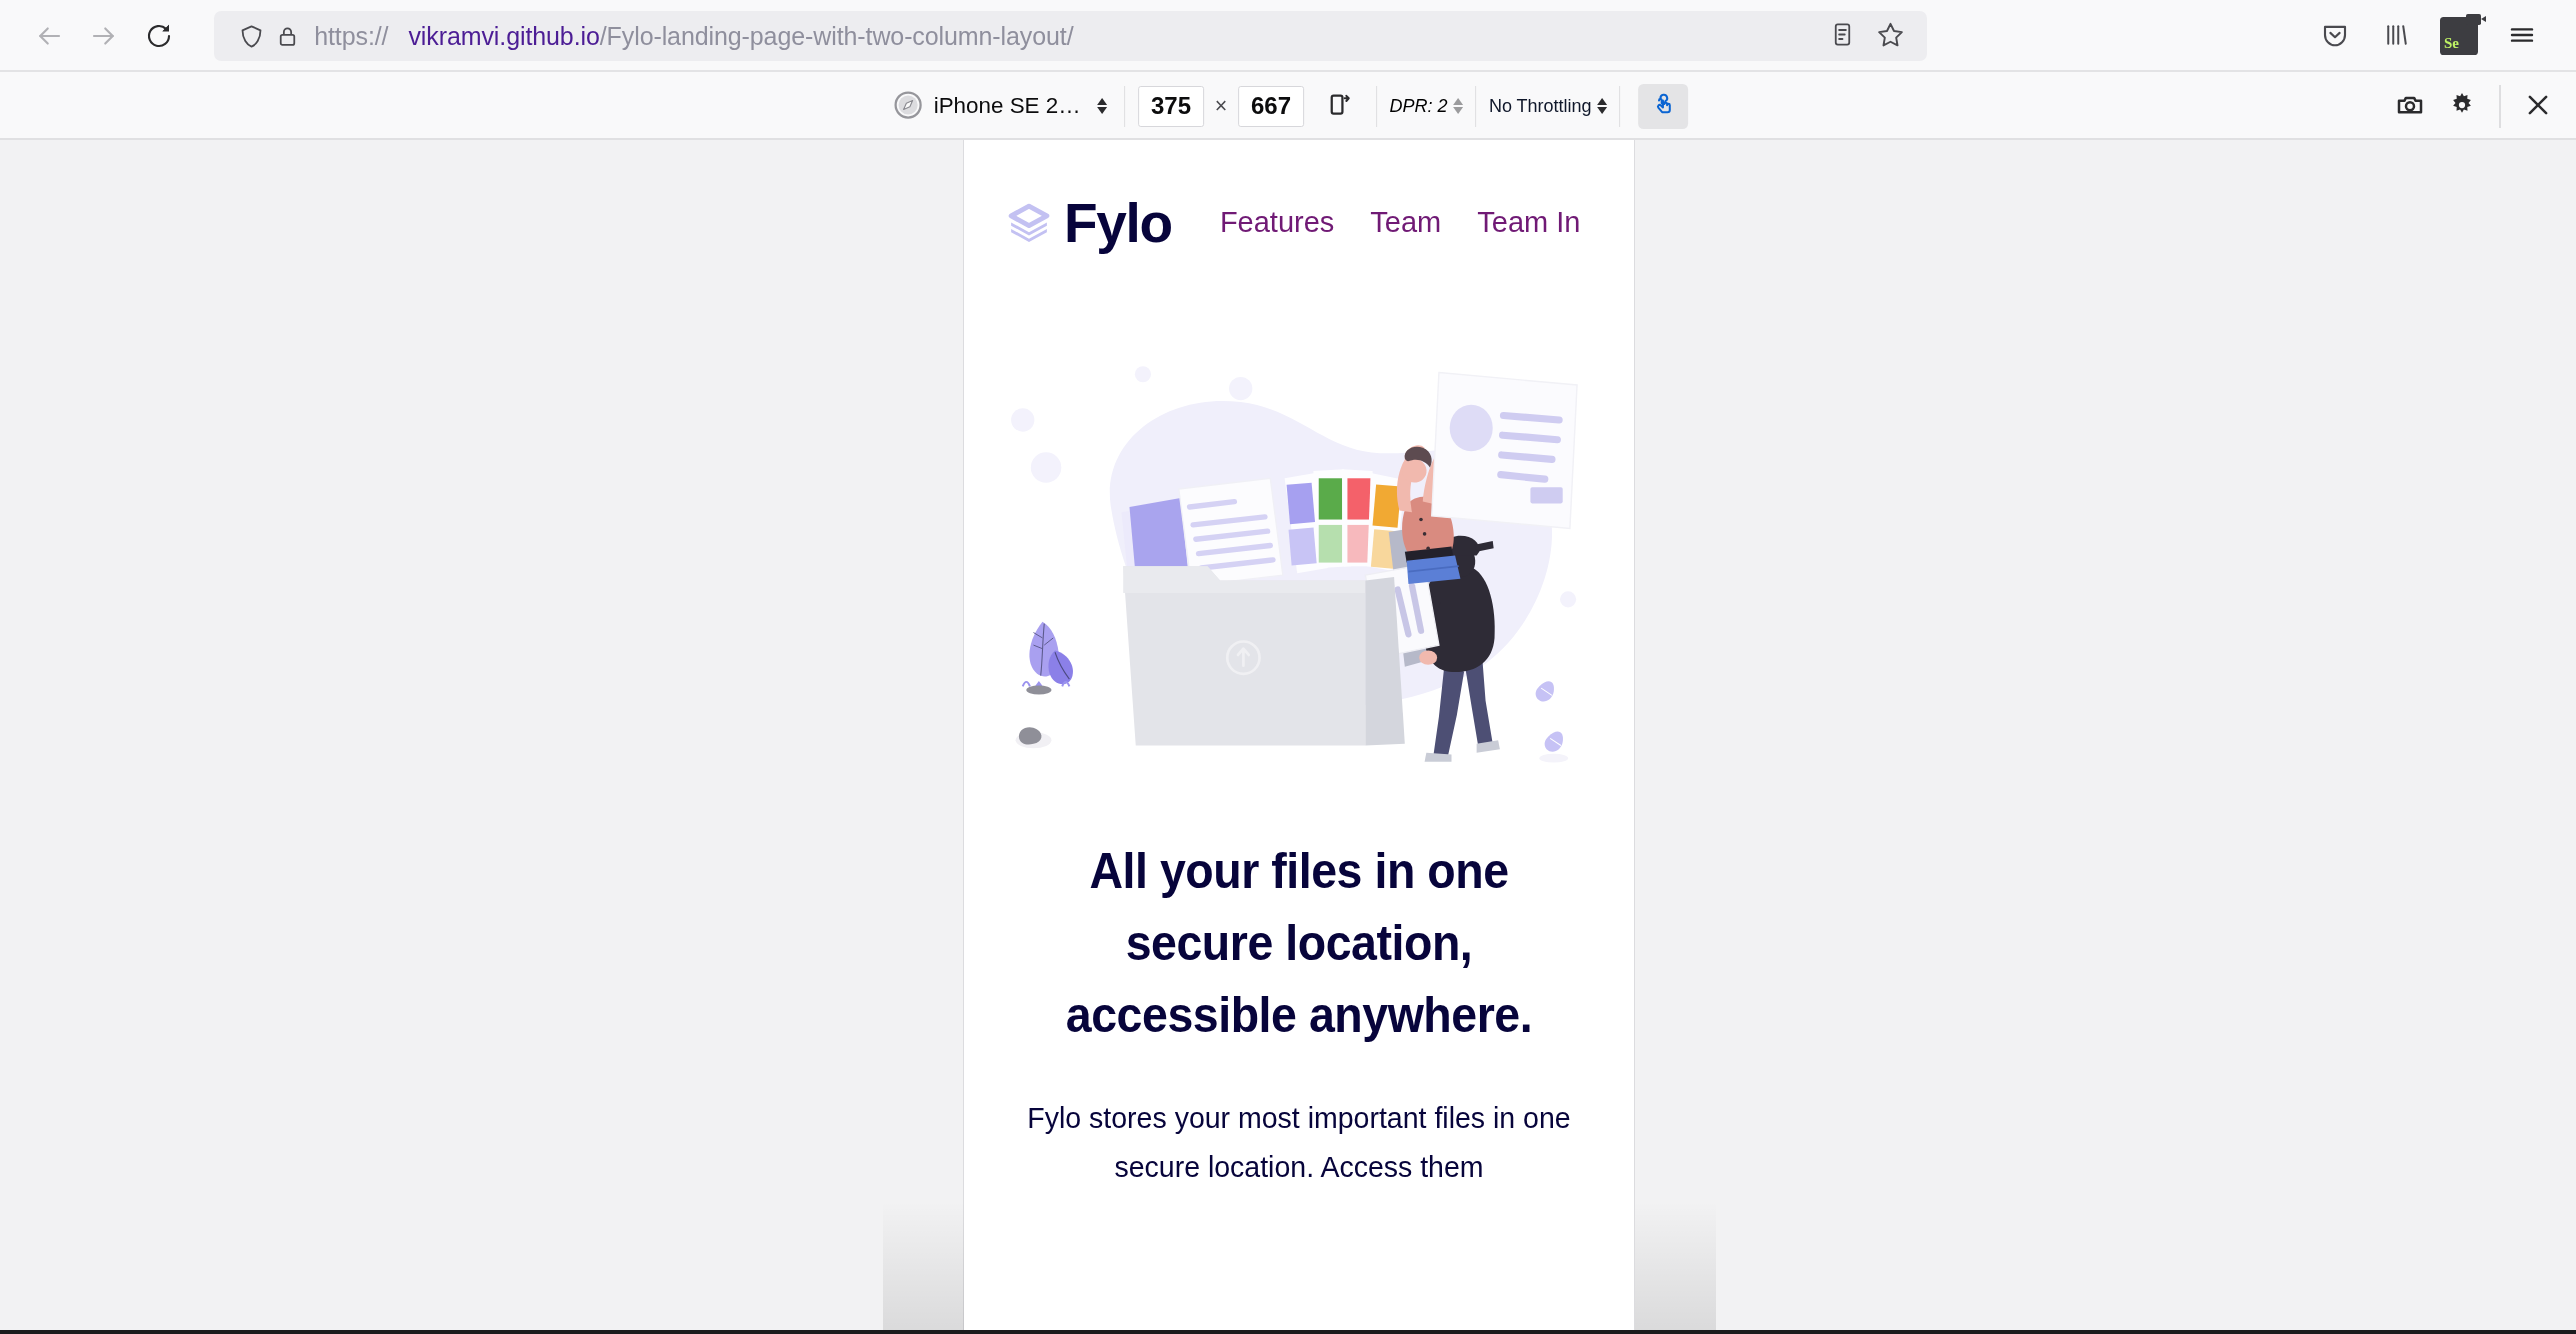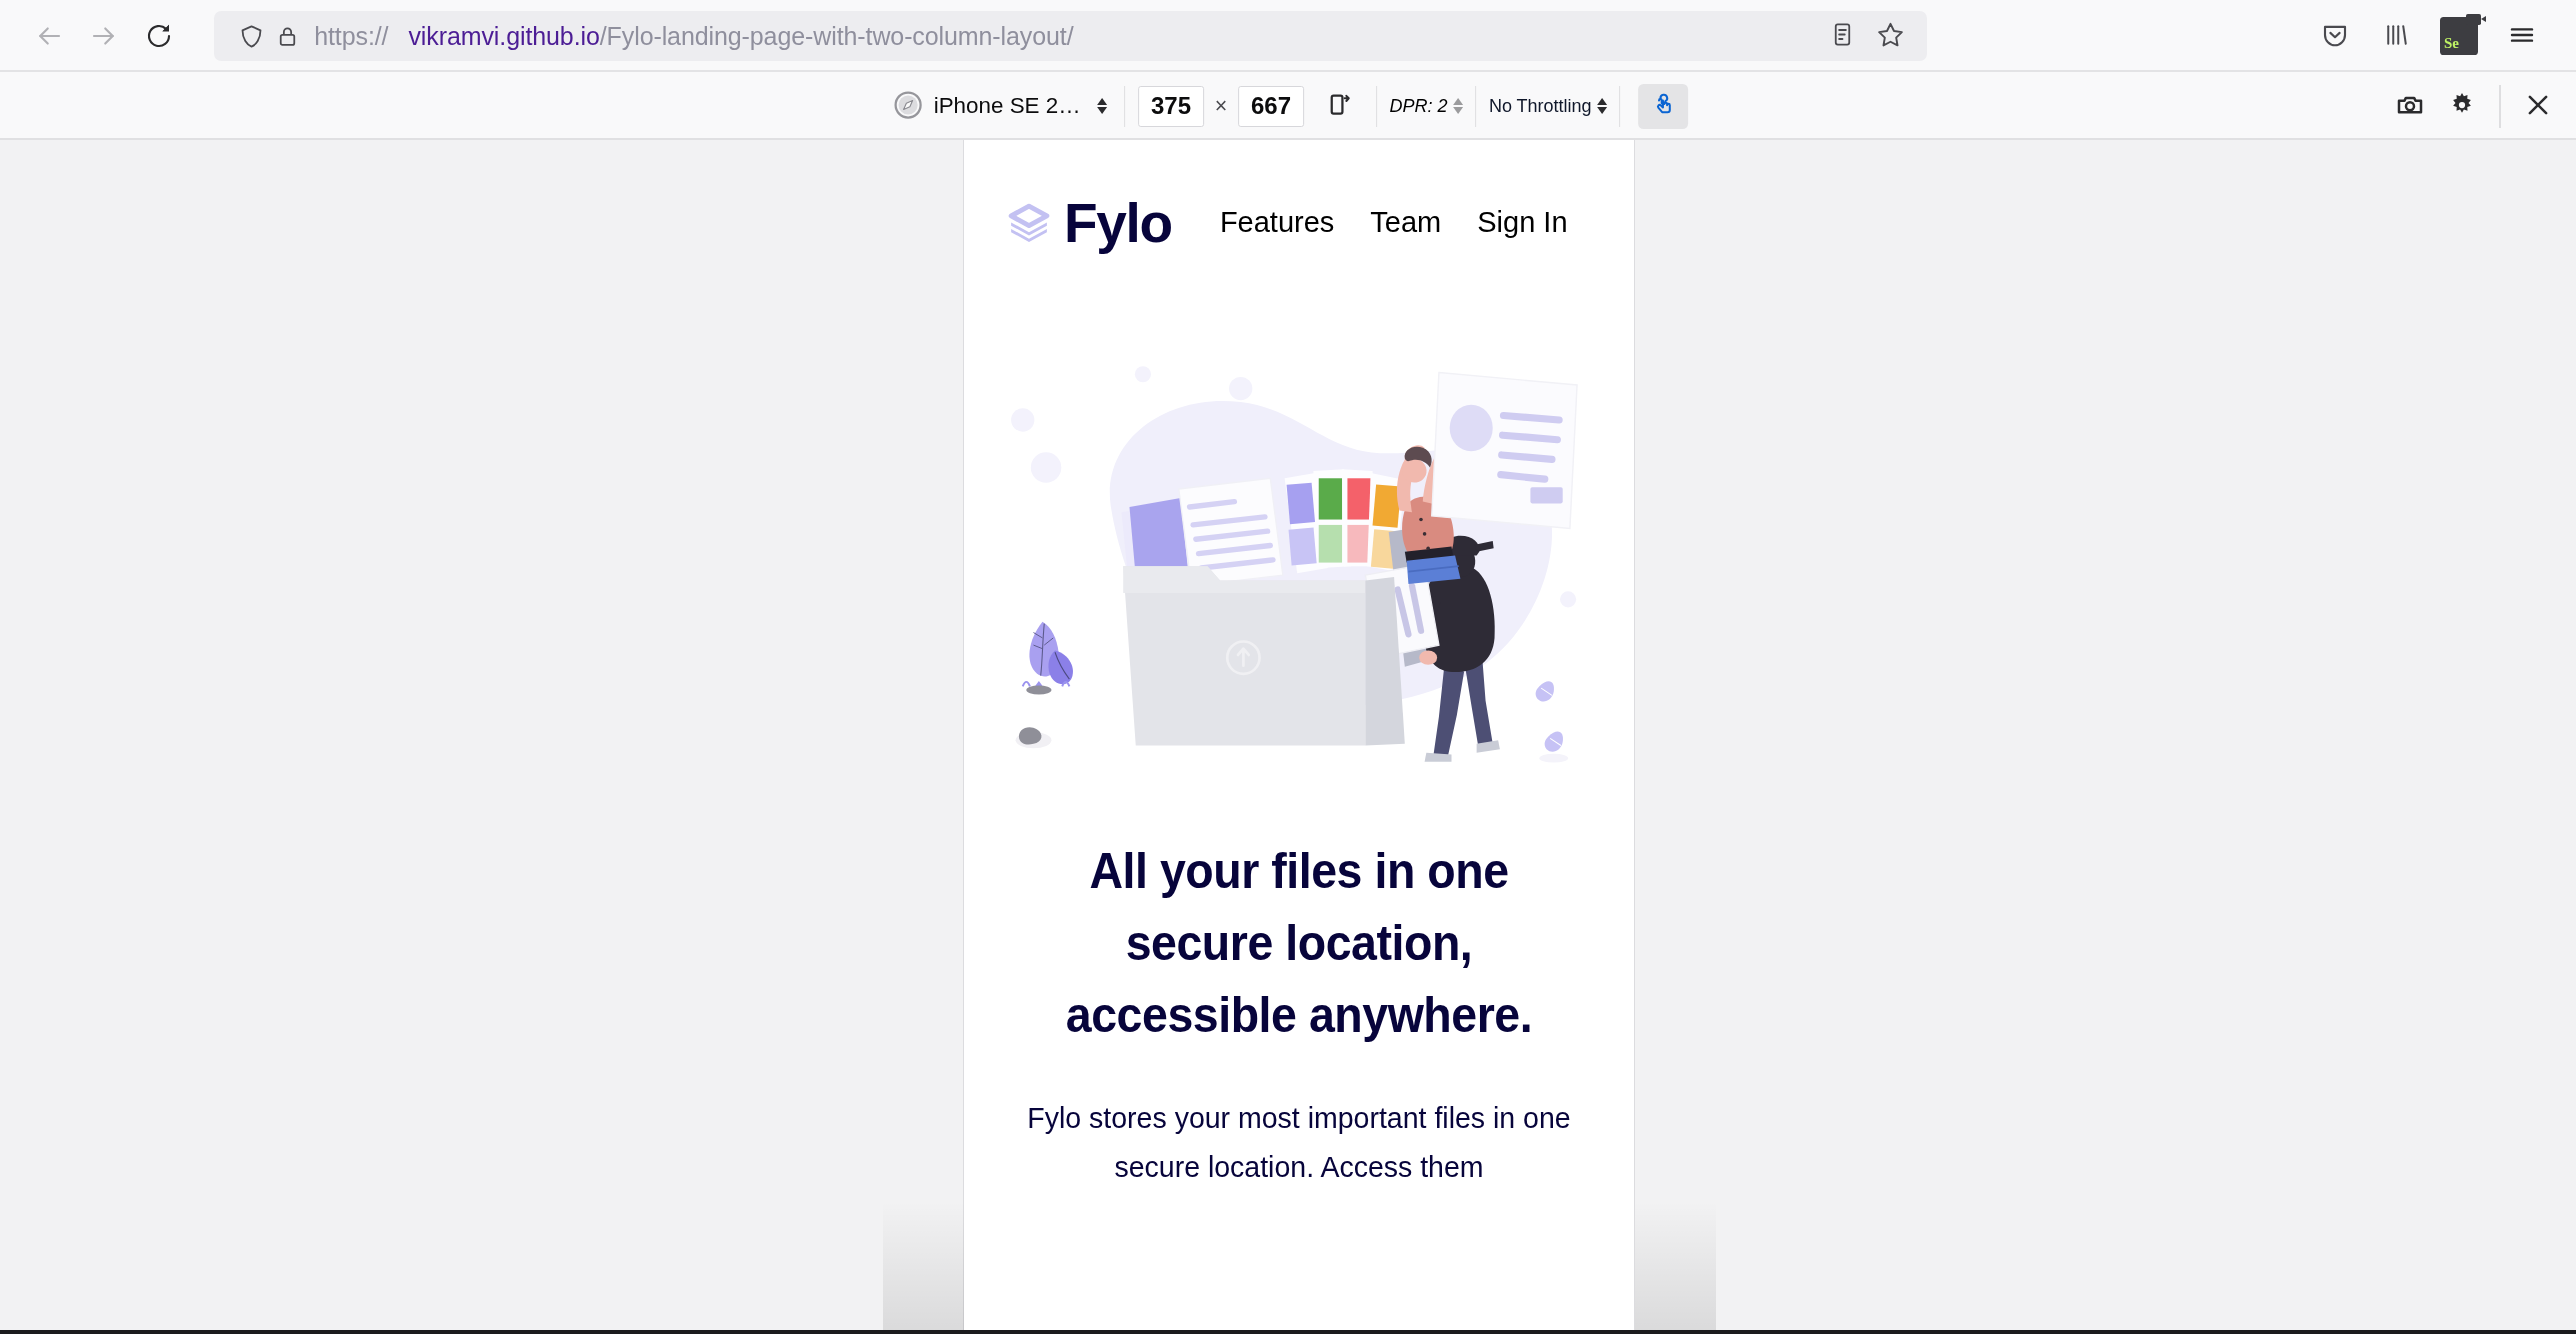--- a/index.html
+++ b/index.html
@@ -281,21 +281,21 @@
   }
   .site-nav {
     display: flex;
     align-items: center;
     gap: 36px;
     margin-left: 48px;
     padding-bottom: 1.8px;
   }
   .site-nav a {
     font-size: 29px;
-    color: #000000;
+    color: #701a75;
     text-decoration: none;
     white-space: nowrap;
     font-family: "Liberation Sans", sans-serif;
   }
 
   .hero-art {
     margin-top: 98px;
     width: 100%;
     display: block;
   }
@@ -557,21 +557,21 @@
                 </g>
                 <path d="M10 30 L32 42 L54 30 L54 34 L32 46 L10 34 Z" fill="#c3c1f2"></path>
                 <path d="M10 38 L32 50 L54 38 L54 42 L32 54 L10 42 Z" fill="#c3c1f2"></path>
               </svg>
             </span>
             <span class="brand-name">Fylo</span>
           </div>
           <nav class="site-nav">
             <a href="#">Features</a>
             <a href="#">Team</a>
-            <a href="#">Sign In</a>
+            <a href="#">Team In</a>
           </nav>
         </div>
 
         <div class="hero-art">
           <svg viewBox="0 0 660 460" width="100%" height="420" xmlns="http://www.w3.org/2000/svg">
 
             <path d="M120 170 C110 95 185 45 265 55 C330 63 360 110 420 112 C495 114 560 85 595 140 C635 200 600 300 540 345 C470 398 350 405 265 385 C180 365 132 250 120 170 Z" fill="#f0effb"></path>
 
             <circle cx="22" cy="75" r="13" fill="#f3f2fc"></circle>
             <circle cx="48" cy="128" r="17" fill="#f3f2fc"></circle>

